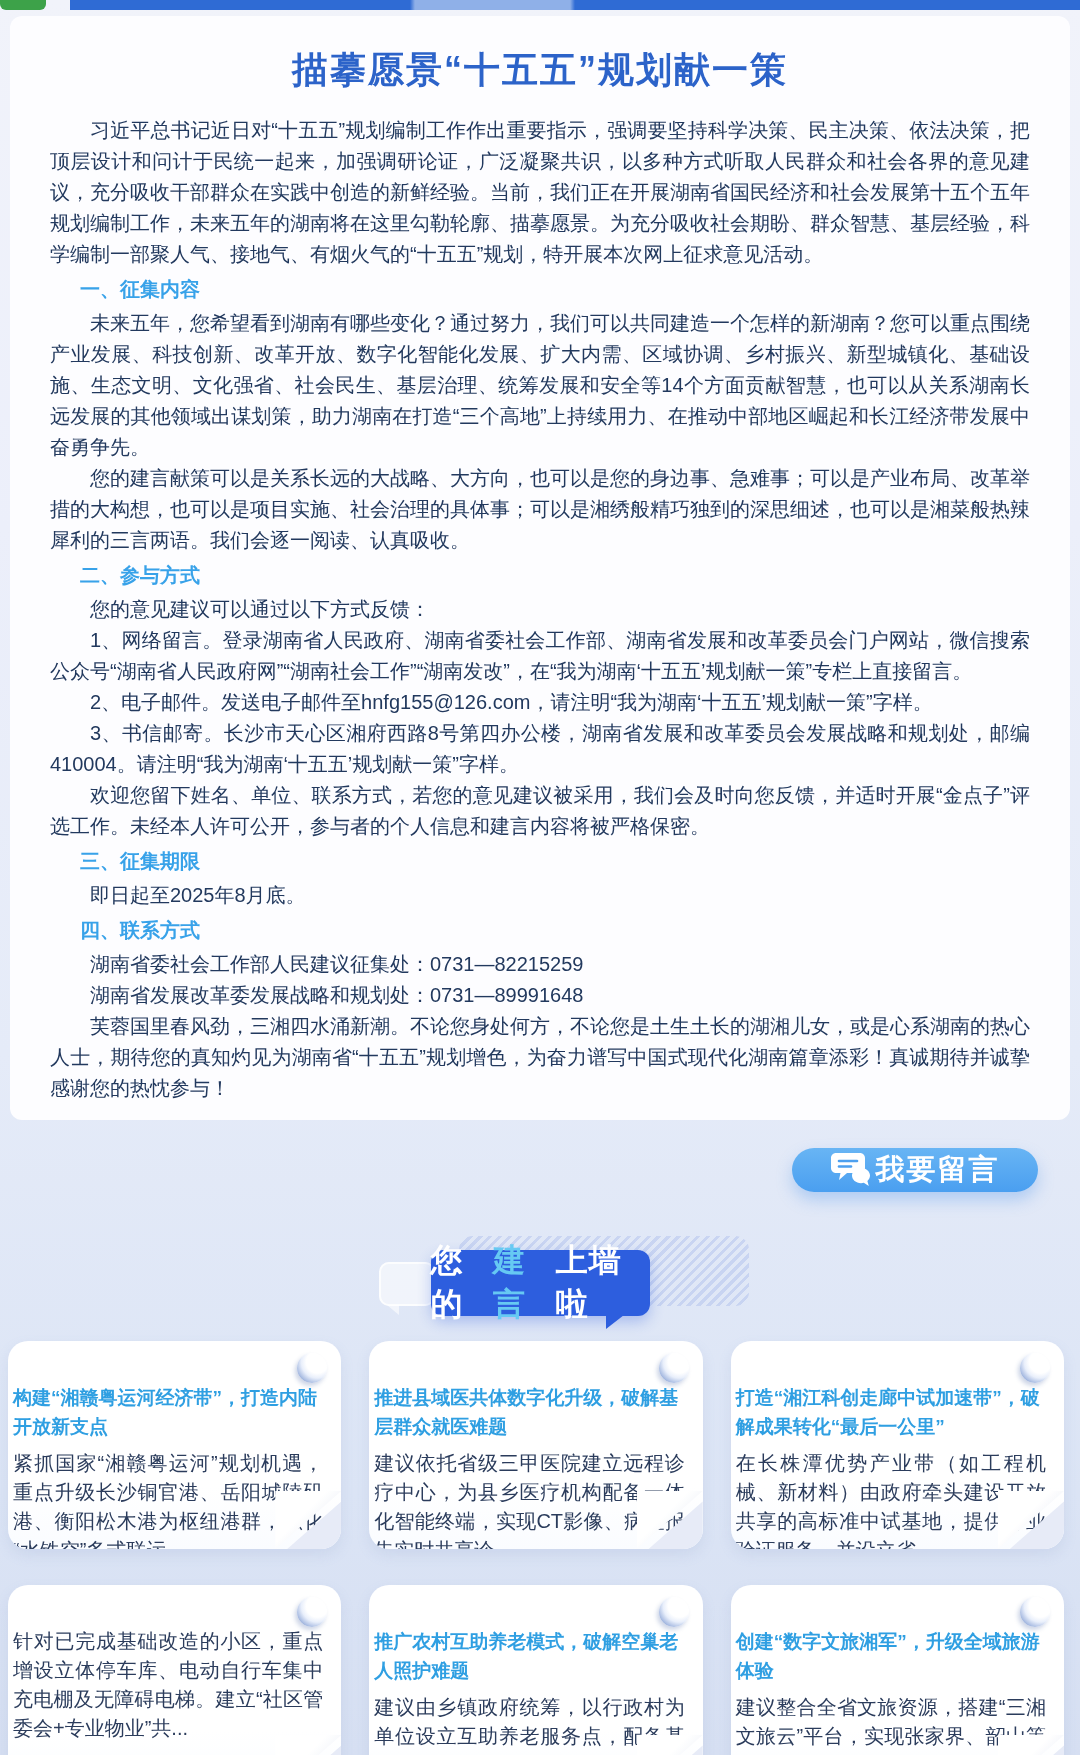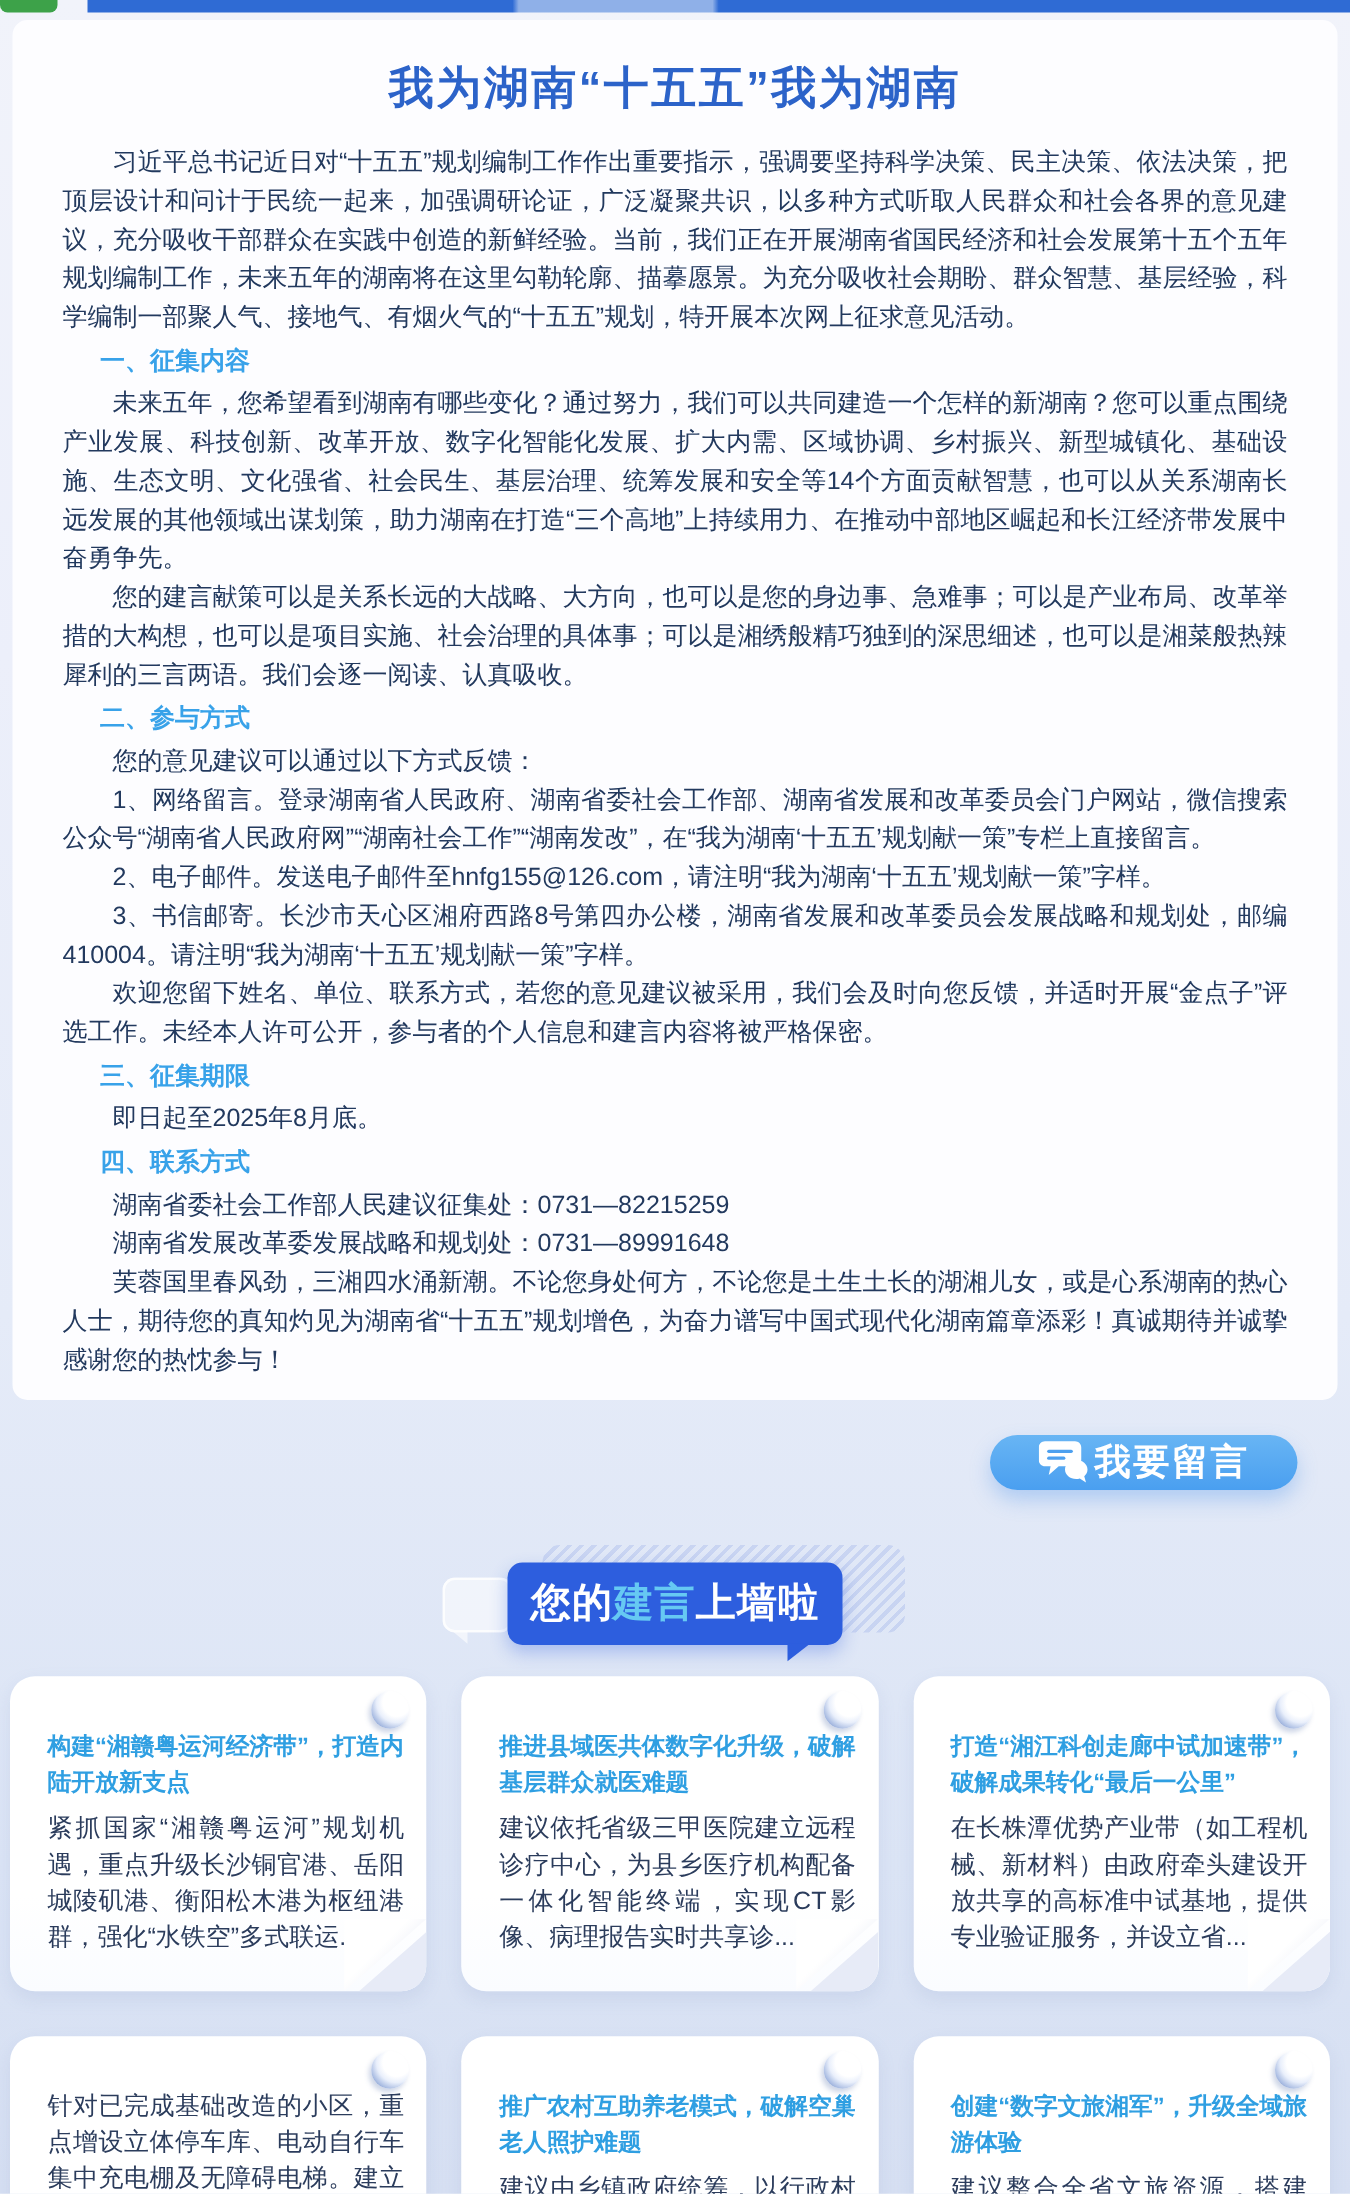--- a/index.html
+++ b/index.html
@@ -38,21 +38,21 @@
   .comment-btn {
     width:246px; height:44px; border:none; border-radius:32px; cursor:pointer;
     background:linear-gradient(180deg,#68b5f4,#4a9ff0);
     box-shadow:0 8px 16px rgba(80,150,235,.35);
     display:flex; align-items:center; justify-content:center; gap:3px;
     color:#ffffff; font-size:29px; font-weight:bold;
     font-family:"Liberation Sans","DejaVu Sans",sans-serif; letter-spacing:2px;
   }
   .comment-btn .icon { display:flex; }
   
-  .wall-banner { position:relative; width:268px; height:66px; margin:58px auto 12px; }
+  .wall-banner { position:relative; width:219px; height:66px; margin:58px auto 12px; }
   .echo-back {
     position:absolute; left:28px; top:-14px; width:290px; height:70px; border-radius:14px;
     background:repeating-linear-gradient(135deg,rgba(76,110,216,.16) 0 3px,rgba(76,110,216,0) 3px 7px);
   }
   .echo-left {
     position:absolute; left:-52px; top:12px; width:56px; height:44px; border-radius:10px;
     background:rgba(255,255,255,.55); box-shadow:0 0 0 2px rgba(255,255,255,.8) inset;
   }
   .echo-left::after {
     content:""; position:absolute; left:8px; bottom:-9px;
@@ -71,24 +71,24 @@
     content:""; position:absolute; right:26px; bottom:-13px;
     border-style:solid; border-width:14px 18px 0 0;
     border-color:#2d5ede transparent transparent transparent;
   }
   
   .cards {
     display:grid; grid-template-columns:repeat(3,1fr); gap:36px 28px;
     padding:0 16px 0 8px; margin-top:25px;
   }
   .card {
-    position:relative; height:252px; border-radius:20px;
+    position:relative; height:208px; border-radius:20px;
     background:linear-gradient(180deg,#ffffff 70%,#fafcff 100%);
     box-shadow:0 6px 14px rgba(120,140,190,.14);
-    padding:42px 18px 0 30px; overflow:hidden;
+    padding:42px 18px 0 5px; overflow:hidden;
   }
   .card-title { color:#2f9fe2; font-weight:bold; font-size:19px; line-height:29px; margin-bottom:8px; }
   .card-body  { color:#2b3c5c; font-size:20px; line-height:29px; text-align:justify; }
   .sphere {
     position:absolute; top:12px; right:14px; width:30px; height:30px; border-radius:50%;
     background:radial-gradient(circle at 68% 30%,#ffffff 38%,#e9effb 55%,#a9bce2 75%,#3c5ca6 100%);
     box-shadow:-2px 3px 4px rgba(60,90,160,.25);
   }
   .fold { position:absolute; right:0; bottom:0; width:66px; height:58px; }
   .fold::before {
@@ -104,21 +104,21 @@
 </head>
 <body>
 
 <div class="top-strip">
   <span class="chip-green"></span>
   <span class="chip-gap"></span>
   <span class="bar"></span>
 </div>
 
 <div class="article-panel">
-  <h1 class="page-title">我为湖南“十五五”我为湖南</h1>
+  <h1 class="page-title">描摹愿景“十五五”规划献一策</h1>
   <div class="article">
 
       <p class="block p">习近平总书记近日对“十五五”规划编制工作作出重要指示，强调要坚持科学决策、民主决策、依法决策，把顶层设计和问计于民统一起来，加强调研论证，广泛凝聚共识，以多种方式听取人民群众和社会各界的意见建议，充分吸收干部群众在实践中创造的新鲜经验。当前，我们正在开展湖南省国民经济和社会发展第十五个五年规划编制工作，未来五年的湖南将在这里勾勒轮廓、描摹愿景。为充分吸收社会期盼、群众智慧、基层经验，科学编制一部聚人气、接地气、有烟火气的“十五五”规划，特开展本次网上征求意见活动。</p>
 
       <p class="block h">一、征集内容</p>
 
       <p class="block p">未来五年，您希望看到湖南有哪些变化？通过努力，我们可以共同建造一个怎样的新湖南？您可以重点围绕产业发展、科技创新、改革开放、数字化智能化发展、扩大内需、区域协调、乡村振兴、新型城镇化、基础设施、生态文明、文化强省、社会民生、基层治理、统筹发展和安全等14个方面贡献智慧，也可以从关系湖南长远发展的其他领域出谋划策，助力湖南在打造“三个高地”上持续用力、在推动中部地区崛起和长江经济带发展中奋勇争先。</p>
 
       <p class="block p">您的建言献策可以是关系长远的大战略、大方向，也可以是您的身边事、急难事；可以是产业布局、改革举措的大构想，也可以是项目实施、社会治理的具体事；可以是湘绣般精巧独到的深思细述，也可以是湘菜般热辣犀利的三言两语。我们会逐一阅读、认真吸收。</p>
 

